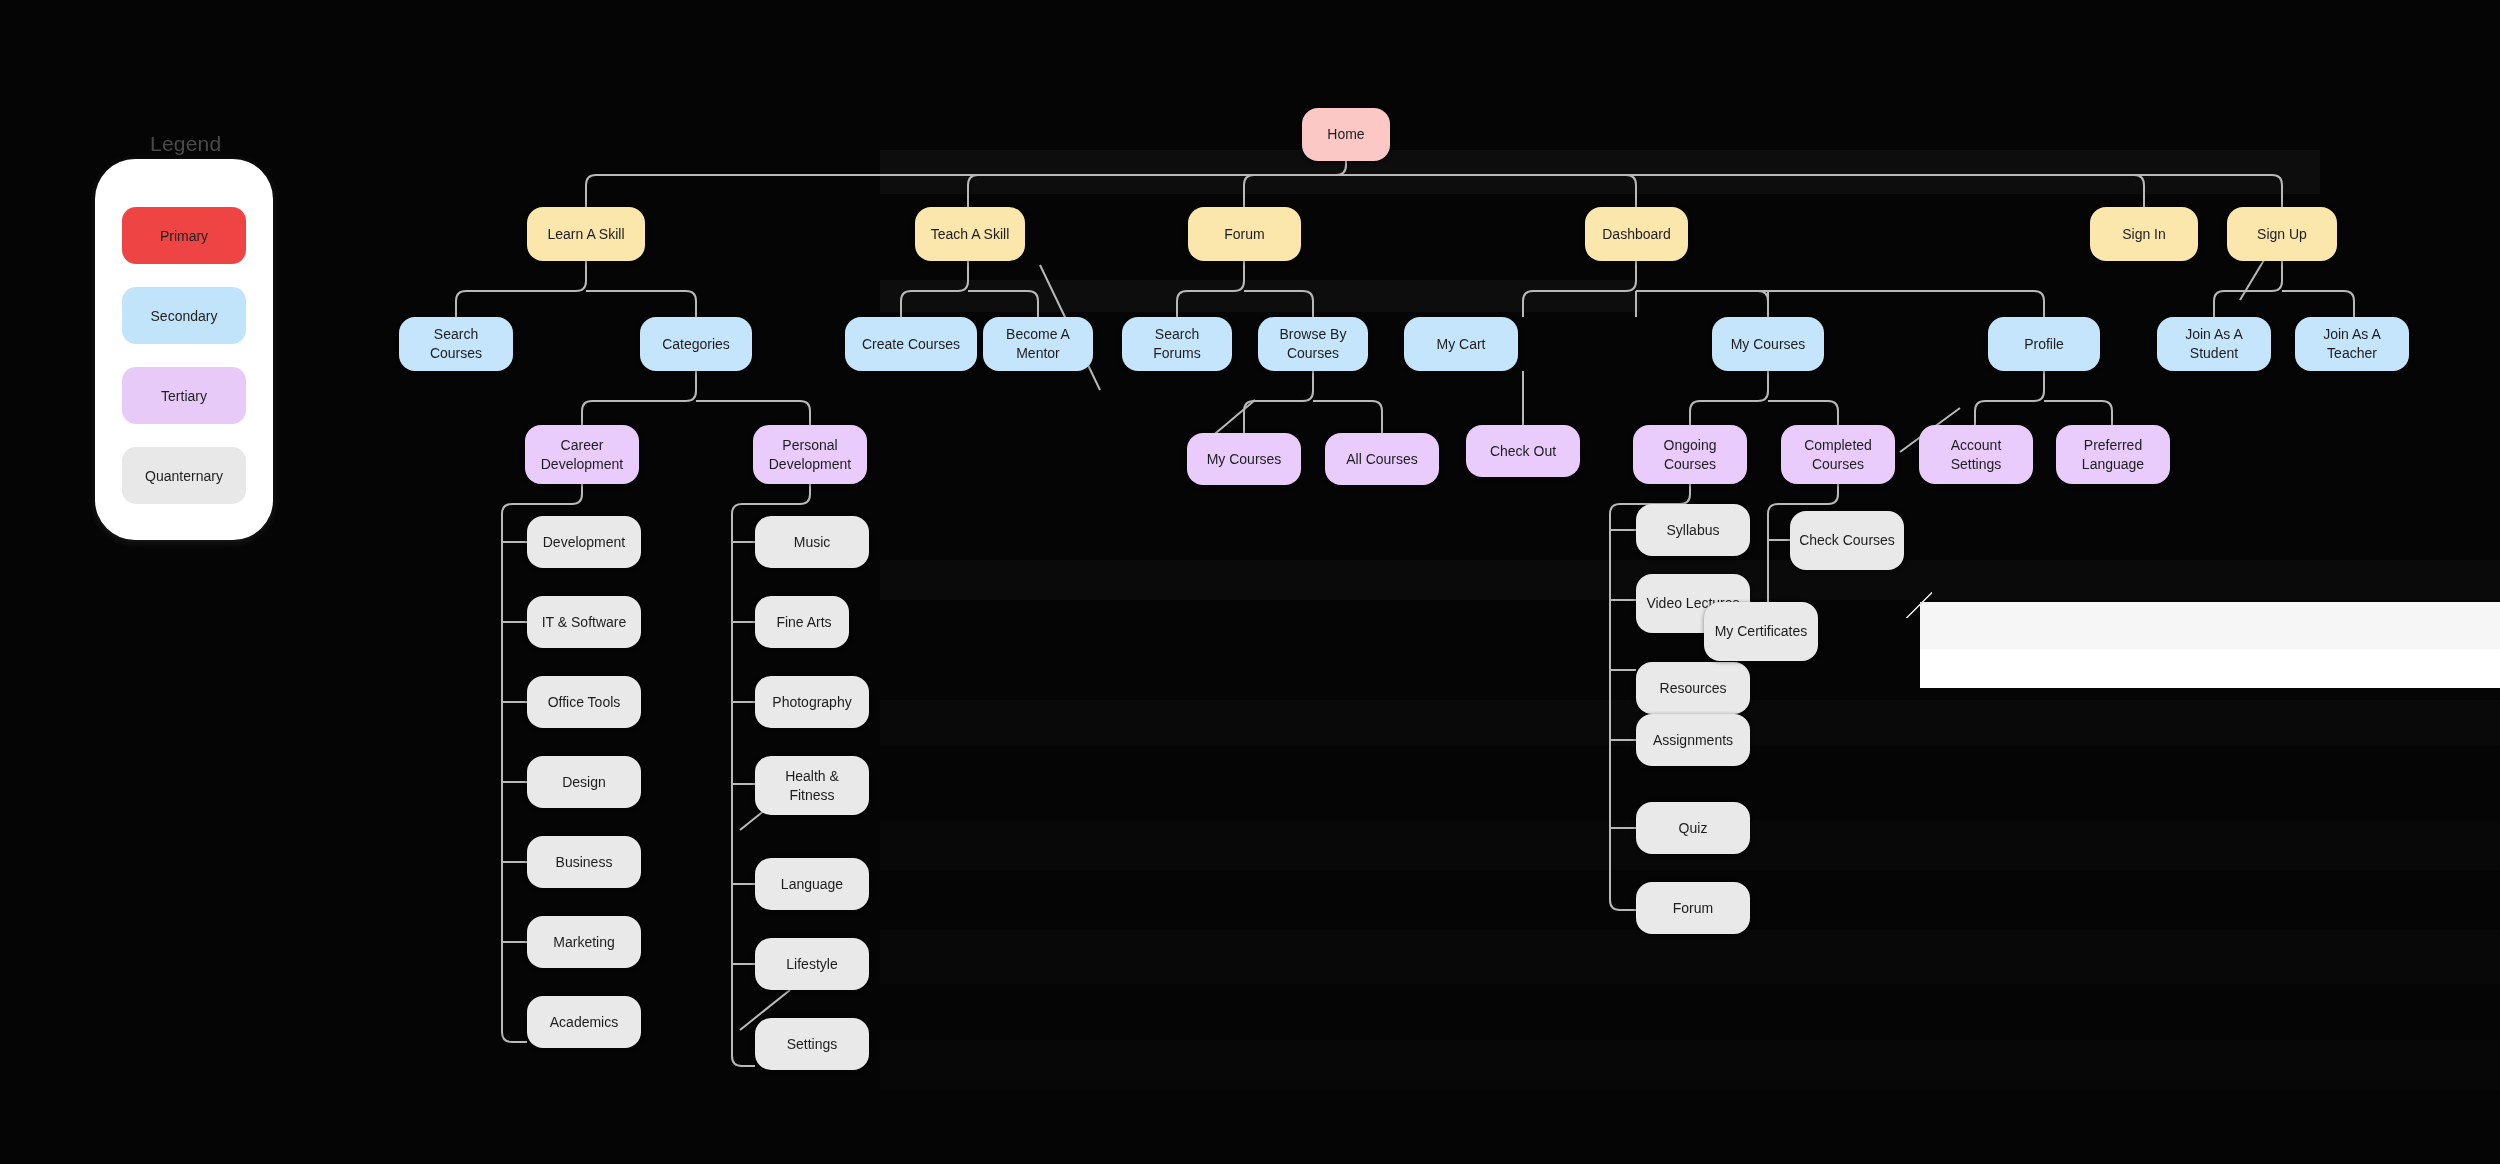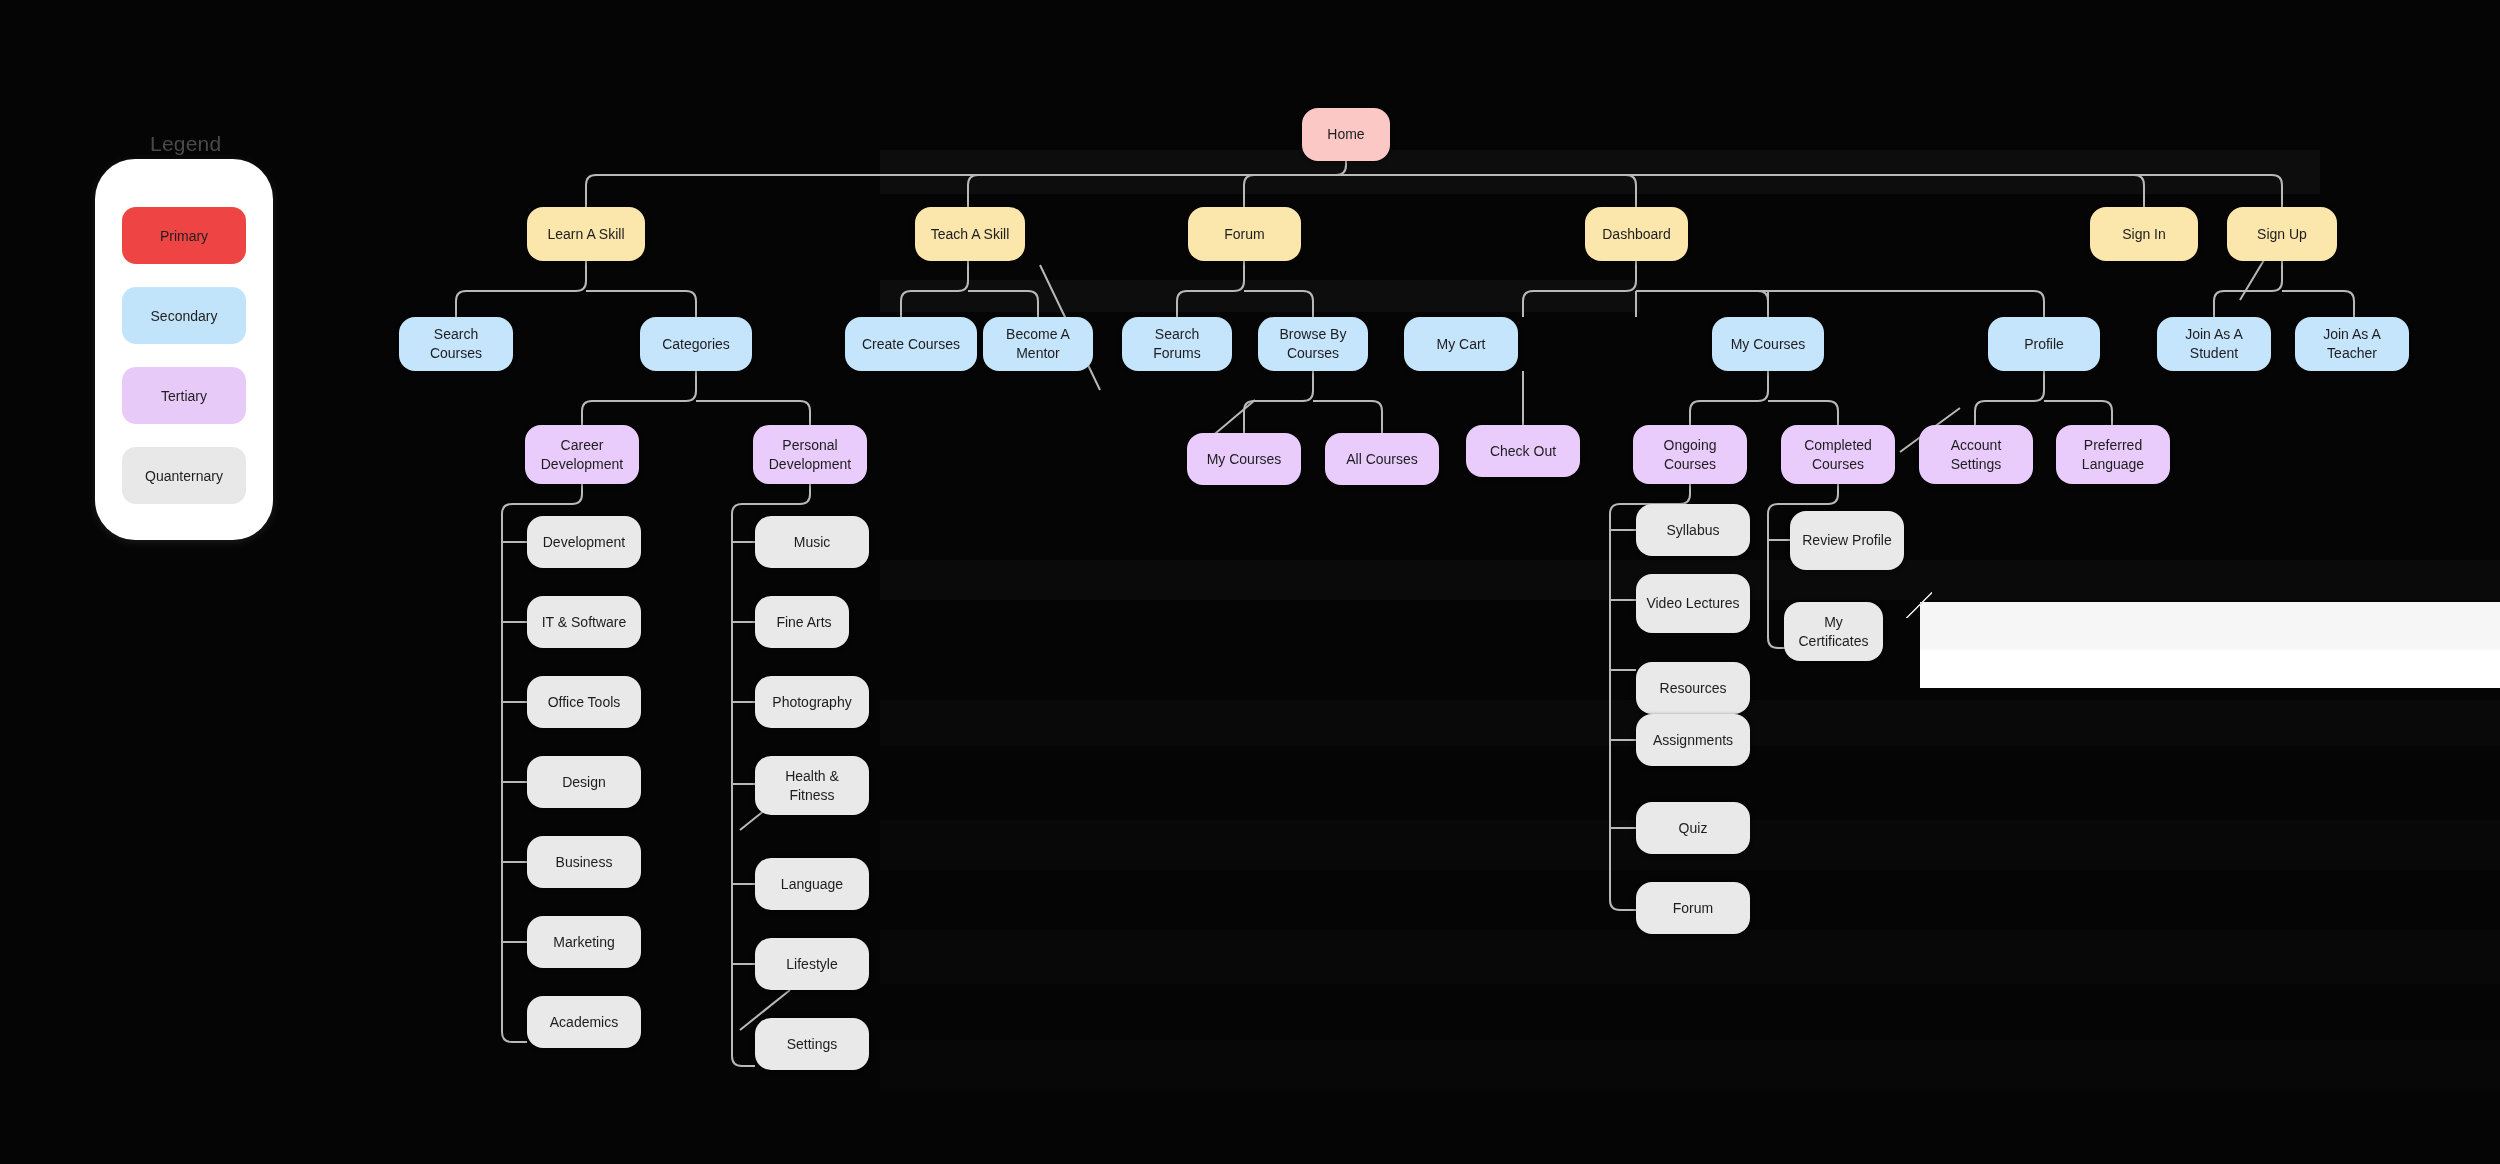--- a/index.html
+++ b/index.html
@@ -186,16 +186,16 @@
   <div class="node n-quat" style="left:755px;top:938px;width:114px;height:52px;">Lifestyle</div>
   <div class="node n-quat" style="left:755px;top:1018px;width:114px;height:52px;">Settings</div>
 
   <div class="node n-quat" style="left:1636px;top:504px;width:114px;height:52px;">Syllabus</div>
   <div class="node n-quat" style="left:1636px;top:574px;width:114px;height:59px;">Video Lectures</div>
   <div class="node n-quat" style="left:1636px;top:644px;width:114px;height:52px;margin-top:18px;">Resources</div>
   <div class="node n-quat" style="left:1636px;top:714px;width:114px;height:52px;">Assignments</div>
   <div class="node n-quat" style="left:1636px;top:802px;width:114px;height:52px;">Quiz</div>
   <div class="node n-quat" style="left:1636px;top:882px;width:114px;height:52px;">Forum</div>
 
-  <div class="node n-quat" style="left:1790px;top:511px;width:114px;height:59px;">Review Profile</div>
-  <div class="node n-quat" style="left:1784px;top:602px;width:99px;height:59px;text-align:center;">My Certificates</div>
+  <div class="node n-quat" style="left:1790px;top:511px;width:114px;height:59px;">Check Courses</div>
+  <div class="node n-quat" style="left:1704px;top:602px;width:114px;height:59px;text-align:center;">My Certificates</div>
 
 </div>
 
 </body></html>

